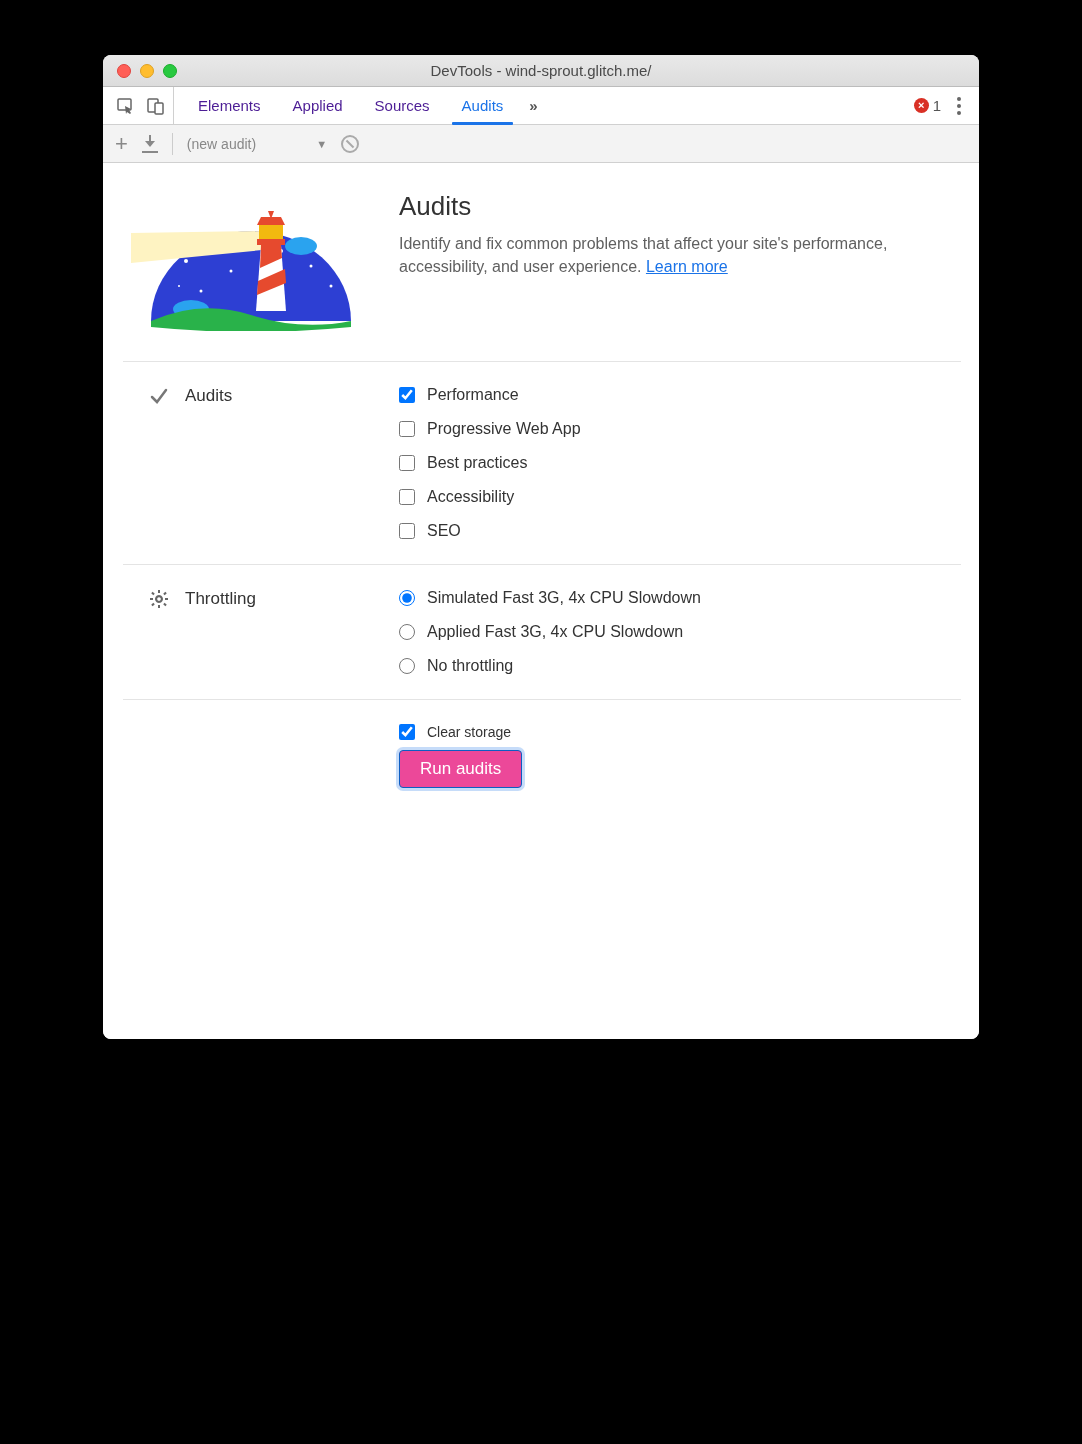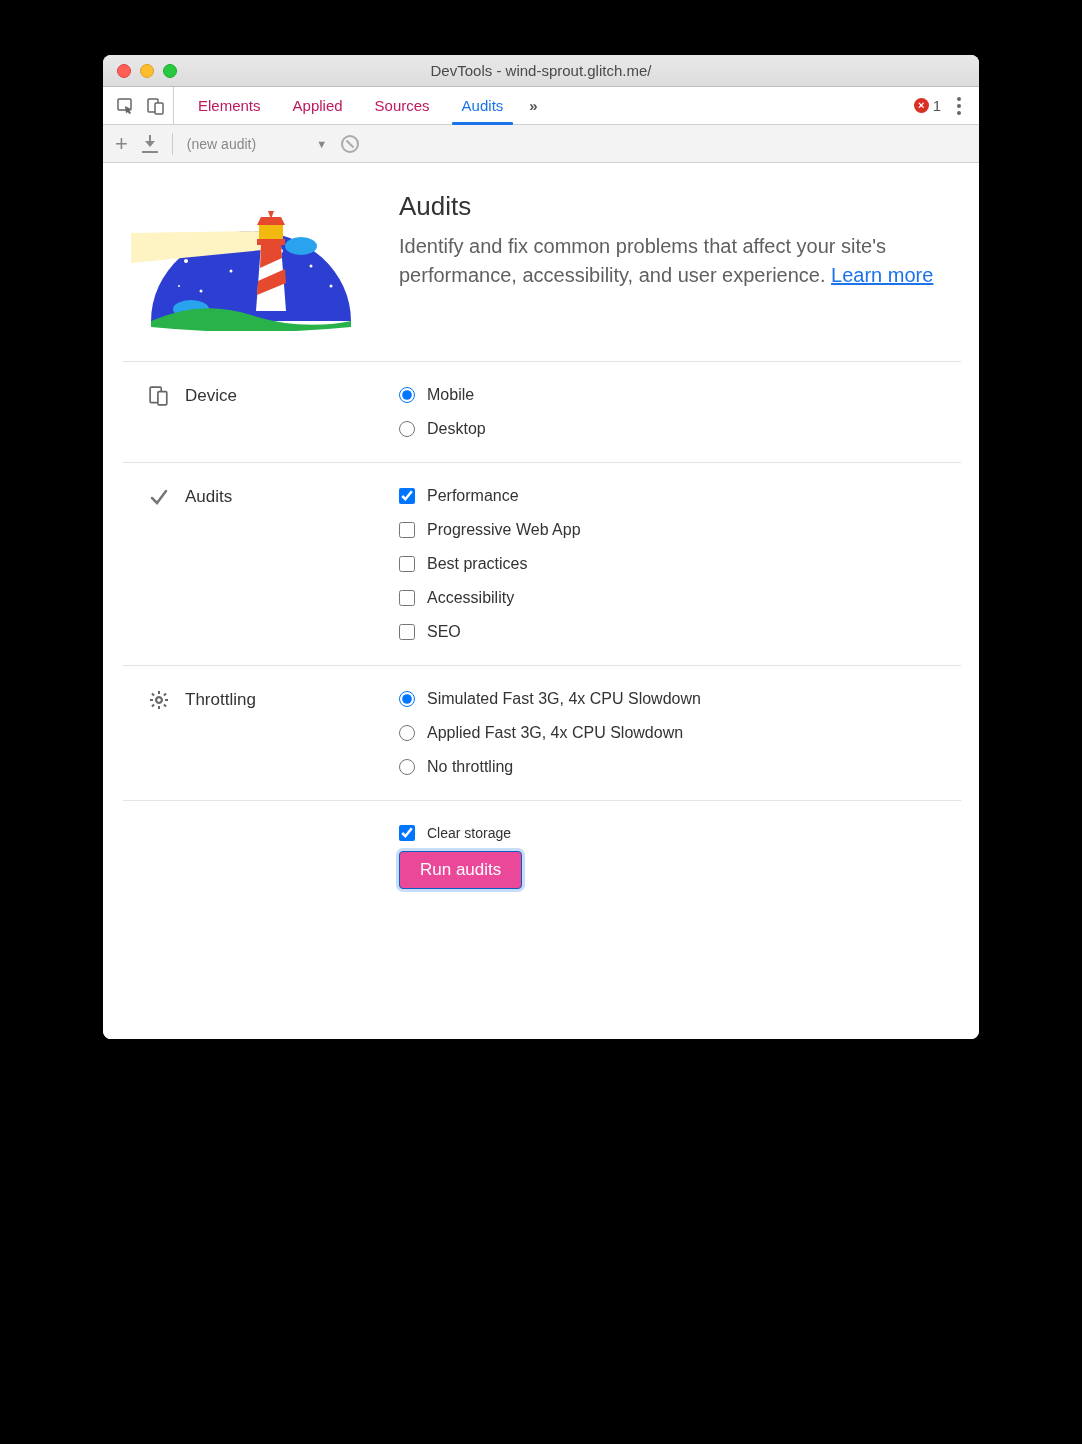--- a/index.html
+++ b/index.html
@@ -69,21 +69,21 @@
     align-items: stretch;
     flex: 1;
     padding-left: 8px;
   }
   .tab {
     display: flex;
     align-items: center;
     padding: 0 16px;
     cursor: pointer;
     position: relative;
-    color: #be185d;
+    color: #4c1d95;
   }
   .tab.active {
     color: #1a73e8;
   }
   .tab.active::after {
     content:"";
     position: absolute;
     left: 6px; right: 6px; bottom: -1px;
     height: 3px;
     background: #1a73e8;
@@ -130,21 +130,21 @@
   }
 
   .panel {
     flex:1; overflow:auto; background:#fff;
     padding: 28px 18px 30px 20px;
   }
   .intro { display:flex; gap:28px; padding: 0 8px 30px 8px; }
   .lh-art { width: 240px; height: 140px; flex:none; position:relative; }
   .intro-text { flex:1; }
   .intro-text h1 { margin:0 0 10px 0; font-size:26px; font-weight:400; color:#333;}
-  .intro-text p { margin:0; color:#606060; font-size:20px; line-height:1.45;}
+  .intro-text p { margin:0; color:#606060; font-size:16px; line-height:1.45;}
   .intro-text a { color:#1a73e8; text-decoration:underline; }
 
   .section {
     border-top: 1px solid #e4e4e4;
     display:flex;
     padding: 24px 0 24px 26px;
   }
   .section-head {
     width: 250px;
     display:flex;
@@ -293,41 +293,20 @@
         </svg>
       </div>
       <div class="intro-text">
         <h1>Audits</h1>
         <p>
           <span>Identify and fix common problems that affect your site's performance, accessibility, and user experience. </span><a href="#">Learn more</a>
         </p>
       </div>
     </div>
 
-    <div class="section">
-      <div class="section-head">
-        <span class="sicon i-device">
-          <svg width="20" height="20" viewBox="0 0 18 18" fill="none" stroke="#666" stroke-width="1.5">
-            <rect x="1" y="1" width="10" height="14" rx="1"></rect>
-            <rect x="8" y="5" width="8" height="12" rx="1" fill="#fff"></rect>
-          </svg>
-        </span>
-        <span>Device</span>
-      </div>
-      <div class="opts">
-        <label class="opt">
-          <input type="radio" name="device" checked="" style="">
-          <span>Mobile</span>
-        </label>
-        <label class="opt">
-          <input type="radio" name="device" style="">
-          <span>Desktop</span>
-        </label>
-      </div>
-    </div>
 
     <div class="section">
       <div class="section-head">
         <span class="sicon i-check">
           <svg width="20" height="20" viewBox="0 0 20 20">
               <path d="M3 11 l5 5 9-12" stroke="#777" stroke-width="2.5" fill="none" stroke-linecap="round"></path>
             </svg>
         </span>
         <span>Audits</span>
       </div>

